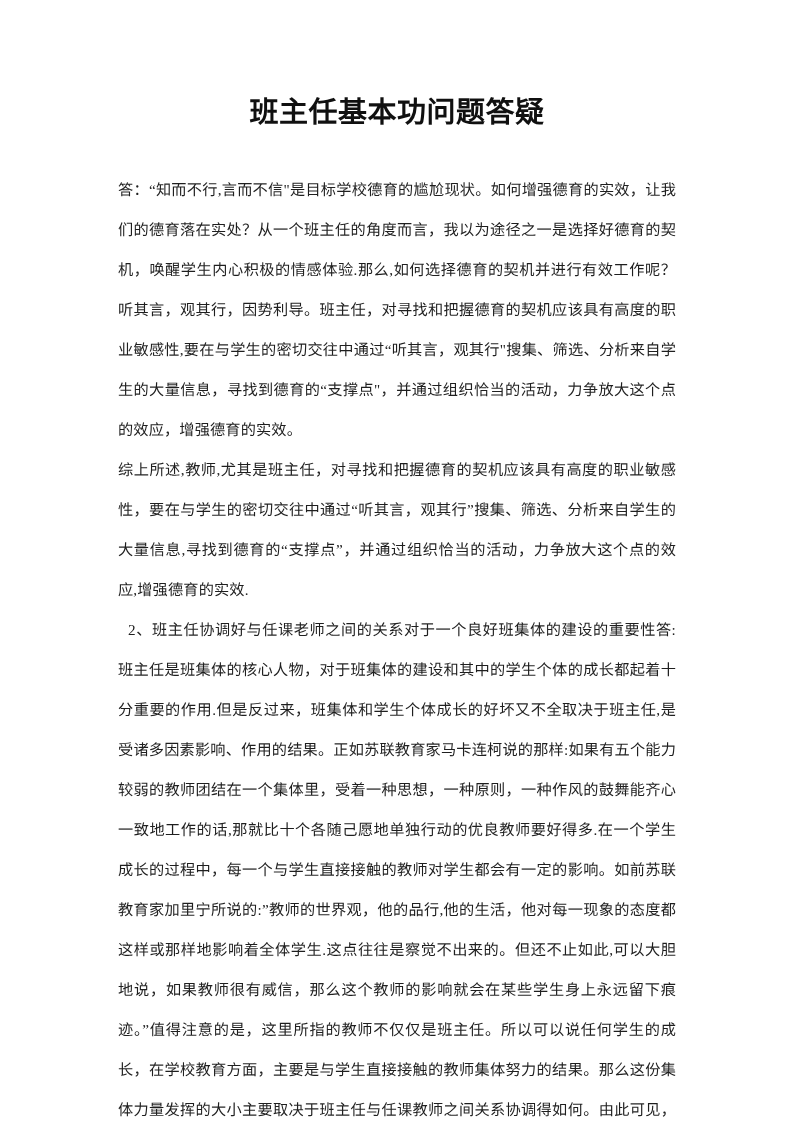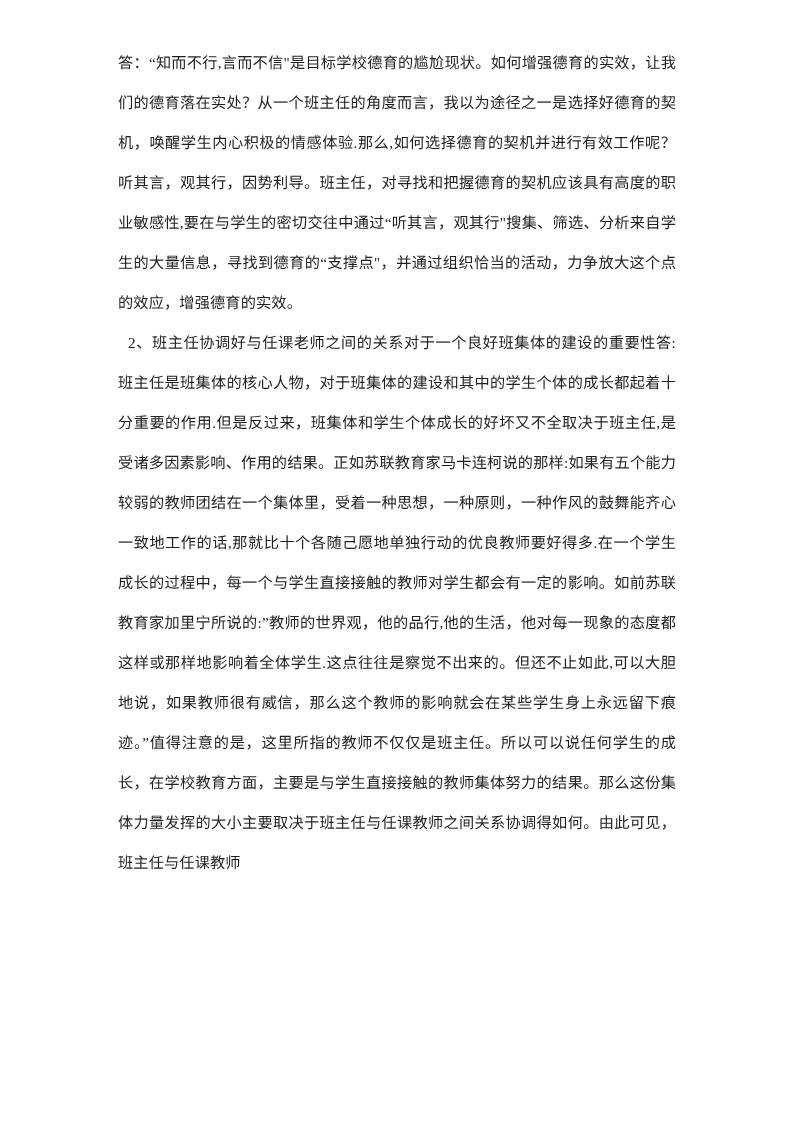--- a/index.html
+++ b/index.html
@@ -69,24 +69,26 @@
   p.para.tail {
     margin-bottom: 0;
   }
 </style>
 </head>
 <body>
 
 <div class="page">
   <div class="doc-body">
 
+    <h1 class="doc-title">班主任基本功问题答疑</h1>
 
     <div class="body-block">
 
 
       <p class="para">答：“知而不行,言而不信"是目标学校德育的尴尬现状。如何增强德育的实效，让我们的德育落在实处？从一个班主任的角度而言，我以为途径之一是选择好德育的契机，唤醒学生内心积极的情感体验.那么,如何选择德育的契机并进行有效工作呢？听其言，观其行，因势利导。班主任，对寻找和把握德育的契机应该具有高度的职业敏感性,要在与学生的密切交往中通过“听其言，观其行"搜集、筛选、分析来自学生的大量信息，寻找到德育的“支撑点"，并通过组织恰当的活动，力争放大这个点的效应，增强德育的实效。</p>
 
+      <p class="para">综上所述,教师,尤其是班主任，对寻找和把握德育的契机应该具有高度的职业敏感性，要在与学生的密切交往中通过“听其言，观其行”搜集、筛选、分析来自学生的大量信息,寻找到德育的“支撑点”，并通过组织恰当的活动，力争放大这个点的效应,增强德育的实效.</p>
 
       <p class="para indent tail">2、班主任协调好与任课老师之间的关系对于一个良好班集体的建设的重要性答:班主任是班集体的核心人物，对于班集体的建设和其中的学生个体的成长都起着十分重要的作用.但是反过来，班集体和学生个体成长的好坏又不全取决于班主任,是受诸多因素影响、作用的结果。正如苏联教育家马卡连柯说的那样:如果有五个能力较弱的教师团结在一个集体里，受着一种思想，一种原则，一种作风的鼓舞能齐心一致地工作的话,那就比十个各随己愿地单独行动的优良教师要好得多.在一个学生成长的过程中，每一个与学生直接接触的教师对学生都会有一定的影响。如前苏联教育家加里宁所说的:”教师的世界观，他的品行,他的生活，他对每一现象的态度都这样或那样地影响着全体学生.这点往往是察觉不出来的。但还不止如此,可以大胆地说，如果教师很有威信，那么这个教师的影响就会在某些学生身上永远留下痕迹。”值得注意的是，这里所指的教师不仅仅是班主任。所以可以说任何学生的成长，在学校教育方面，主要是与学生直接接触的教师集体努力的结果。那么这份集体力量发挥的大小主要取决于班主任与任课教师之间关系协调得如何。由此可见，班主任与任课教师</p>
 
     </div>
   </div>
 </div>
 
 </body></html>

